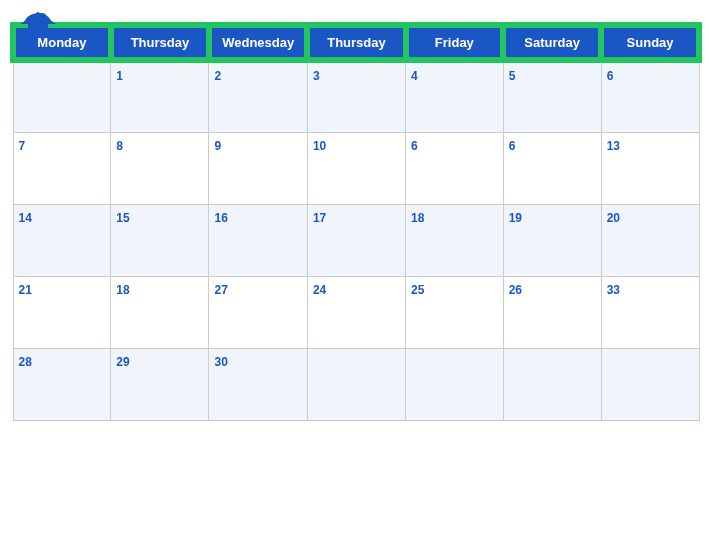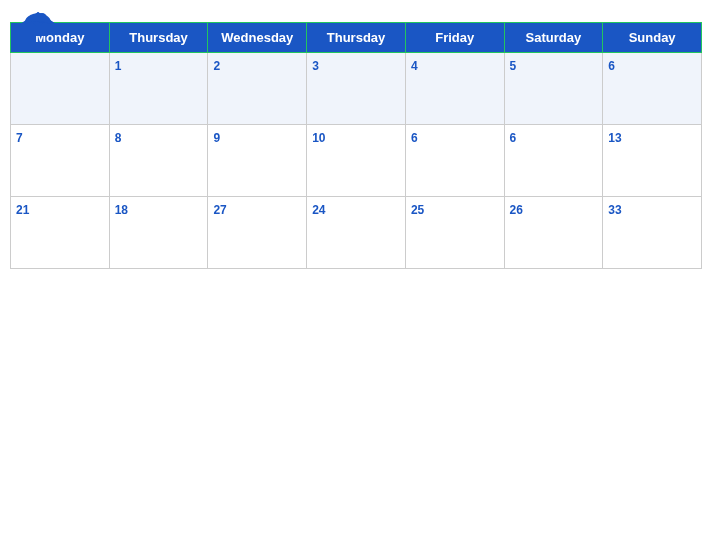--- a/index.html
+++ b/index.html
@@ -61,21 +61,21 @@
       border-collapse: collapse;
       margin: 4px 10px;
     }
     .calendar th {
       background: #1a56c4;
       color: #fff;
       font-size: 13px;
       font-weight: bold;
       text-align: center;
       padding: 7px 4px;
-      border: 1px solid #22c55e;
+      border: 6px solid #22c55e;
     }
     .calendar td {
       border: 1px solid #ccc;
       vertical-align: top;
       width: calc(692px / 7);
       height: 72px;
       padding: 3px 5px;
     }
     .date-num {
       font-size: 12px;
@@ -135,23 +135,41 @@
       </tr>
       <tr>
         <td><span class="date-num">7</span></td>
         <td><span class="date-num">8</span></td>
         <td><span class="date-num">9</span></td>
         <td><span class="date-num">10</span></td>
         <td><span class="date-num">6</span></td>
         <td><span class="date-num">6</span></td>
         <td><span class="date-num">13</span></td>
       </tr>
+      <tr class="row-shade">
+        <td><span class="date-num">14</span></td>
+        <td><span class="date-num">15</span></td>
+        <td><span class="date-num">16</span></td>
+        <td><span class="date-num">17</span></td>
+        <td><span class="date-num">18</span></td>
+        <td><span class="date-num">19</span></td>
+        <td><span class="date-num">20</span></td>
+      </tr>
       <tr>
         <td><span class="date-num">21</span></td>
         <td><span class="date-num">18</span></td>
         <td><span class="date-num">27</span></td>
         <td><span class="date-num">24</span></td>
         <td><span class="date-num">25</span></td>
         <td><span class="date-num">26</span></td>
         <td><span class="date-num">33</span></td>
       </tr>
+      <tr class="row-shade">
+        <td><span class="date-num">28</span></td>
+        <td><span class="date-num">29</span></td>
+        <td><span class="date-num">30</span></td>
+        <td class="empty-cell"></td>
+        <td class="empty-cell"></td>
+        <td class="empty-cell"></td>
+        <td class="empty-cell"></td>
+      </tr>
     </tbody>
 </table>
 
 </body></html>

